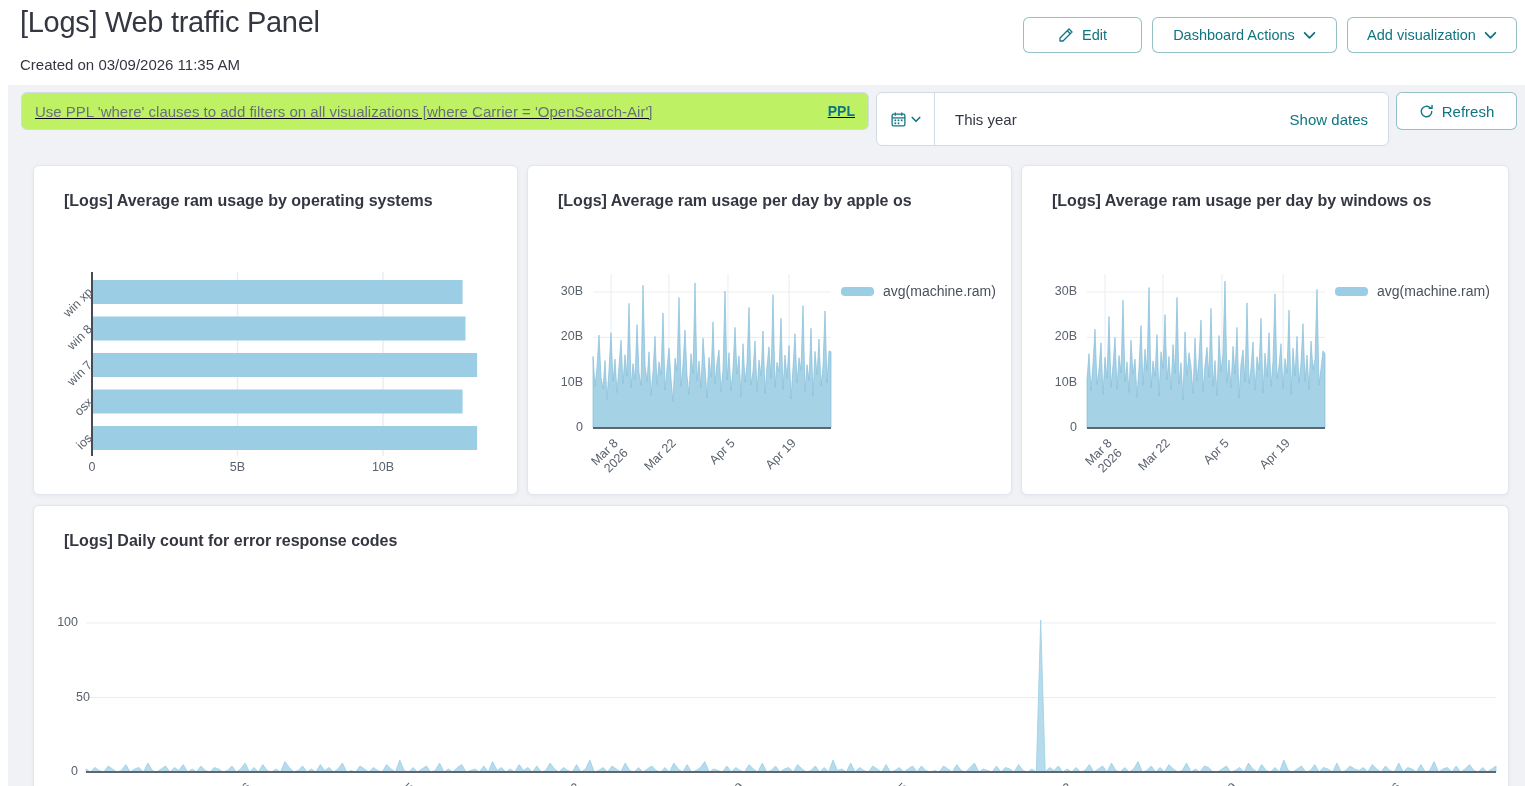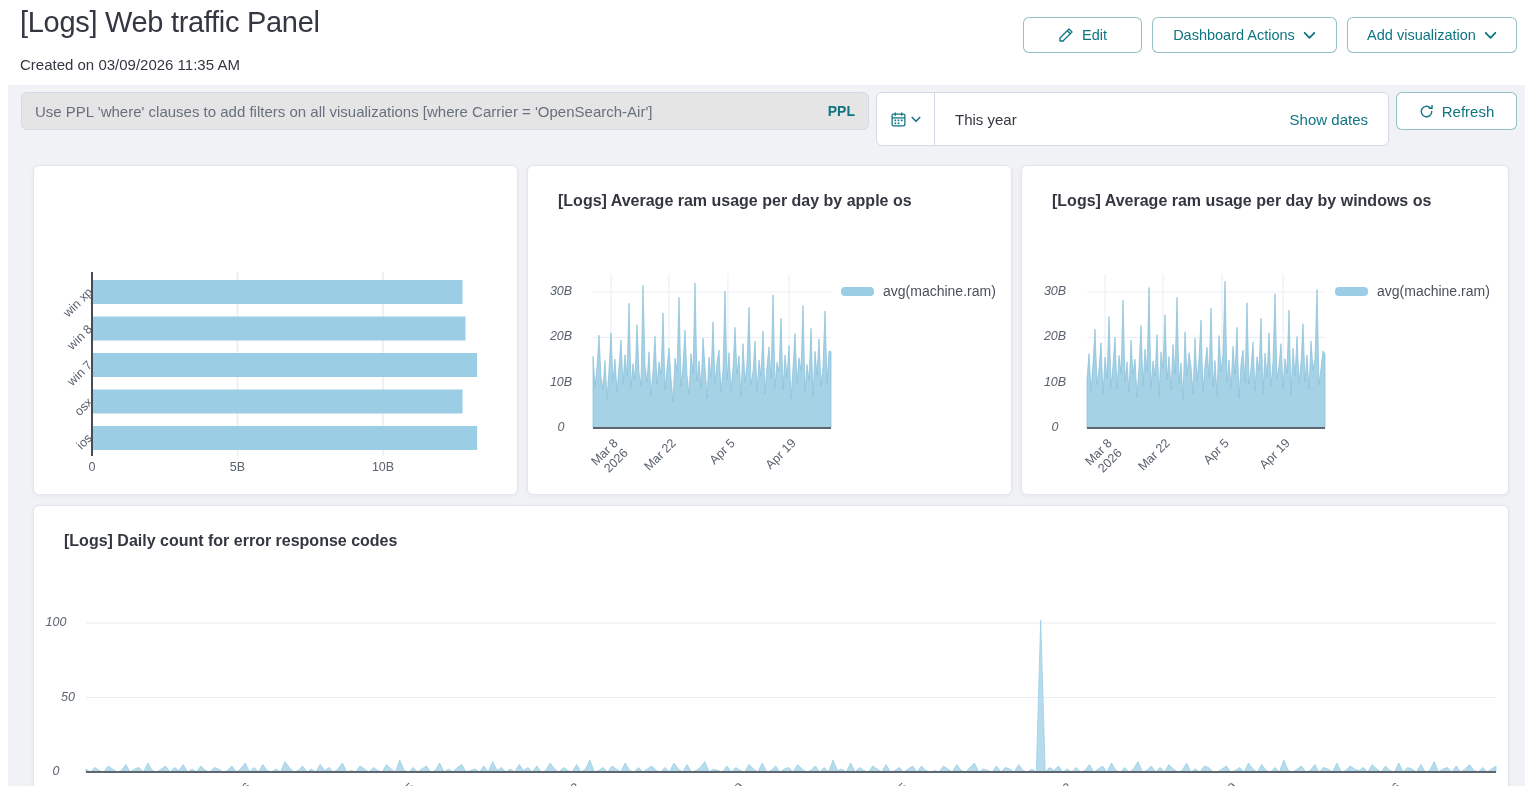--- a/index.html
+++ b/index.html
@@ -19,22 +19,22 @@
     display:flex;align-items:center;justify-content:center;gap:8px;cursor:pointer;
     font-family:"Liberation Sans",sans-serif;
   }
   .btn svg{flex:0 0 auto;}
   #edit-btn{left:1023px;width:119px;}
   #dashboard-actions-btn{left:1152px;width:185px;}
   #add-visualization-btn{left:1347px;width:170px;}
   
   .ppl-input{
     position:absolute;left:21px;top:92px;width:848px;height:38px;box-sizing:border-box;
-    background:#e5e5e5;border:1px solid var(--input-border);border-radius:6px;
-    display:flex;align-items:center;padding:0 13px;gap:8px;
+    background:#bef264;border:1px solid var(--input-border);border-radius:6px;
+    display:flex;align-items:center;padding:0 13px;gap:8px;text-decoration:underline;
   }
   .ppl-placeholder{flex:1;font-size:15px;color:var(--muted);white-space:nowrap;overflow:hidden;}
   .ppl-badge{font-size:14px;font-weight:700;color:var(--accent);}
   .date-group{
     position:absolute;left:876px;top:92px;width:513px;height:54px;box-sizing:border-box;
     background:#fff;border:1px solid var(--input-border);border-radius:6px;
     display:flex;align-items:center;
   }
   .cal-btn{
     width:58px;height:100%;border:none;background:transparent;border-right:1px solid var(--input-border);
@@ -46,21 +46,21 @@
   
   .card{position:absolute;background:#fff;border:1px solid var(--card-border);border-radius:6px;box-shadow:0 1px 4px rgba(0,0,0,0.05);}
   #card0{left:33px;top:165px;width:483px;height:328px;}
   #card1{left:527px;top:165px;width:483px;height:328px;}
   #card2{left:1021px;top:165px;width:486px;height:328px;}
   #card3{left:33px;top:505px;width:1474px;height:300px;border-bottom:none;border-radius:6px 6px 0 0;}
   .card h2{position:absolute;left:30px;top:26px;margin:0;font-size:16px;font-weight:700;color:var(--title-dark);z-index:2;}
   .chart{position:absolute;left:0;top:0;right:0;bottom:0;}
   .chart svg{position:absolute;left:0;top:0;}
   
-  .ytick{position:absolute;width:44px;text-align:center;font-size:12.5px;color:var(--axis-text);font-style:italic;}
+  .ytick{position:absolute;width:44px;text-align:right;font-size:12.5px;color:var(--axis-text);}
   .xtick{position:absolute;transform:translateX(-50%);font-size:12.5px;color:var(--axis-text);}
   .rot-anchor{position:absolute;width:0;height:0;}
   .rot-anchor>span{
     position:absolute;right:0;top:0;white-space:nowrap;line-height:1.15;
     font-size:12.5px;color:var(--axis-text);
     transform:rotate(-45deg);transform-origin:100% 0;text-align:right;display:block;
   }
   .legend{position:absolute;left:313px;top:117px;display:flex;align-items:center;gap:9px;z-index:2;}
   .legend-swatch{width:33px;height:9px;border-radius:4px;background:var(--bar-blue);}
   .legend-label{font-size:14px;color:#4a515c;}
@@ -122,20 +122,21 @@
 
 <button class="btn refresh-btn">
   <svg width="15" height="15" viewBox="0 0 16 16" fill="none" stroke="currentColor" stroke-width="1.5" stroke-linecap="round">
       <path d="M13.6 8a5.6 5.6 0 1 1-1.7-4"></path>
       <path d="M13.9 1.5v3h-3"></path>
     </svg>
   <span>Refresh</span>
 </button>
 
 <section class="card" id="card0">
+  <h2>[Logs] Average ram usage by operating systems</h2>
   <div class="chart" id="chart0">
       <svg width="483" height="328">
         <line x1="203.5" y1="106" x2="203.5" y2="290" stroke="#e9edf2" stroke-width="1.5"></line>
         <line x1="349" y1="106" x2="349" y2="290" stroke="#e9edf2" stroke-width="1.5"></line>
         <rect x="59" y="114" width="369.57" height="24" fill="#9bcde4"></rect>
         <rect x="59" y="150.5" width="372.48" height="24" fill="#9bcde4"></rect>
         <rect x="59" y="187" width="384.12" height="24" fill="#9bcde4"></rect>
         <rect x="59" y="223.5" width="369.57" height="24" fill="#9bcde4"></rect>
         <rect x="59" y="260" width="384.12" height="24" fill="#9bcde4"></rect>
         <line x1="58" y1="106" x2="58" y2="290" stroke="#454c55" stroke-width="2"></line>

